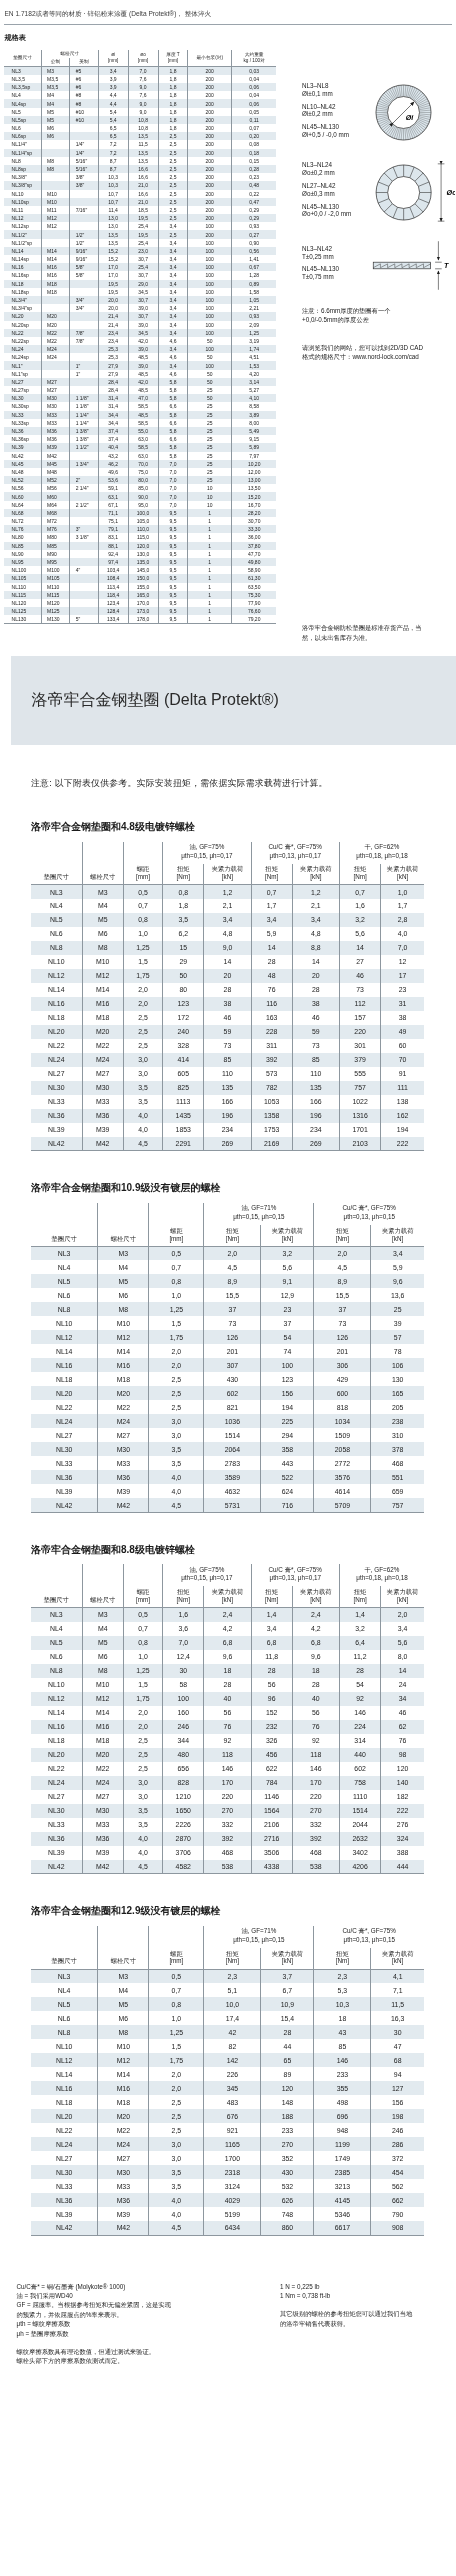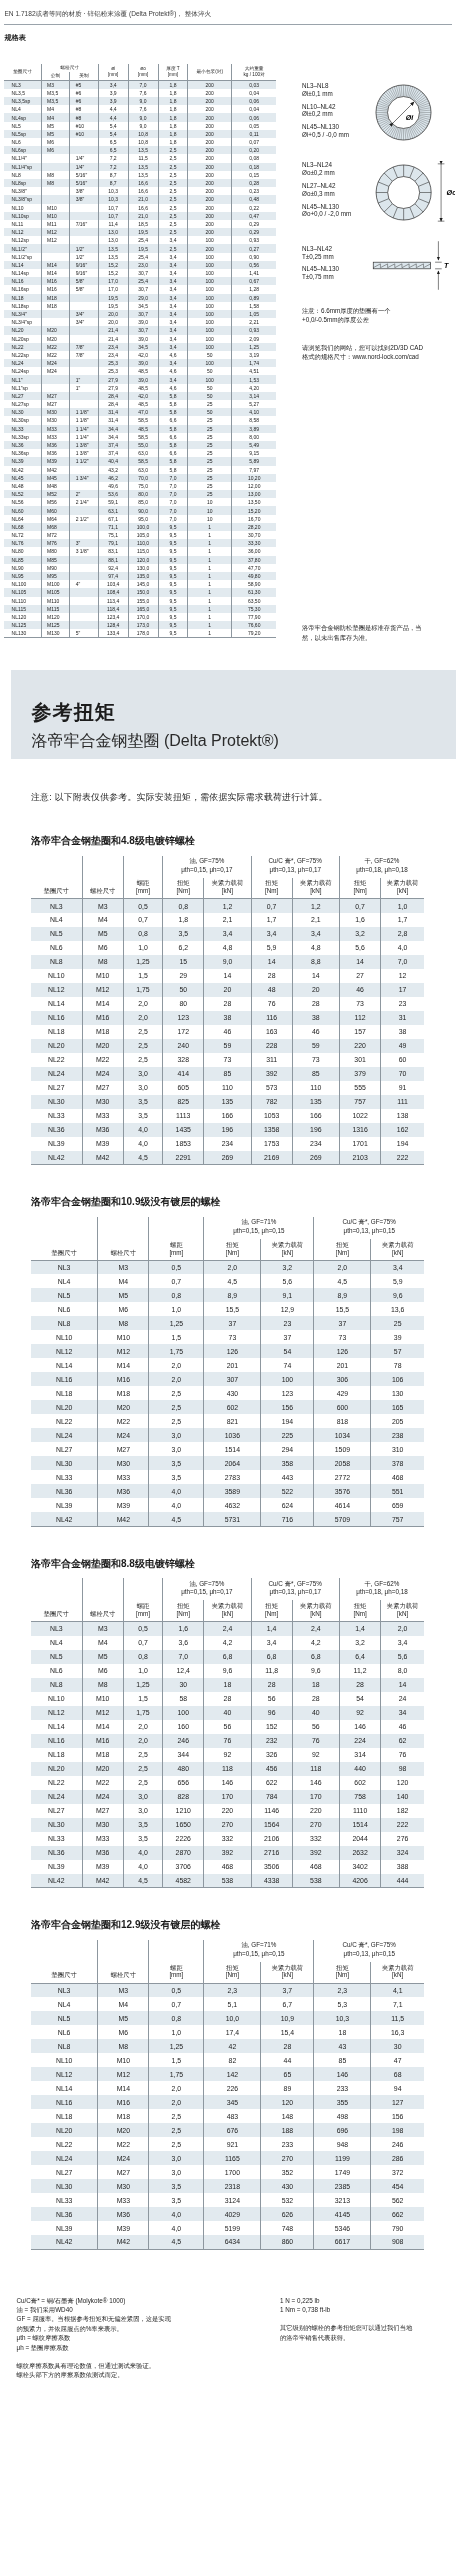--- a/index.html
+++ b/index.html
@@ -10,21 +10,21 @@
     color:#1c1c1c; overflow:hidden;
   }
   
   .hdr { padding:6.6px 5.5px 0 4.4px; }
   .hdr h1 { font-size:13.2px; font-weight:bold; letter-spacing:0.6px; }
   .hdr .sub { font-size:6.6px; color:#3c3c3c; margin-top:3.3px; }
   .hdr-rule { border:none; border-top:0.6px solid #9aa3ab; margin-top:5.5px; }
 
   
   .spec-wrap { position:relative; padding:7.7px 0 0 4.4px; }
-  .spec-wrap h2 { font-size:7.2px; font-weight:bold; margin-bottom:21px; }
+  .spec-wrap h2 { font-size:7.2px; font-weight:bold; margin-bottom:7px; }
   table { border-collapse:collapse; table-layout:fixed; }
   th,td { font-weight:normal; text-align:center; vertical-align:middle;
           border-left:0.6px solid #8d979f; overflow:hidden; white-space:nowrap; }
   th:first-child, td:first-child { border-left:none; }
   th.bl { border-left:0.6px solid #8d979f; }
   thead tr:last-child th, th[rowspan] { border-bottom:0.6px solid #8d979f; }
   tbody tr:nth-child(odd) td { background:var(--zebra,#e2eaef); }
   tbody tr:last-child td { border-bottom:0.6px solid #8d979f; }
   th div { line-height:1.25; }
 
@@ -993,21 +993,20 @@
 +0,0/-0.5mm的厚度公差</div>
     <div class="note-block">请浏览我们的网站，您可以找到2D/3D CAD
 格式的规格尺寸：www.nord-lock.com/cad</div>
   </div>
 
   <div class="stock-note">洛帝牢合金钢防松垫圈是标准存货产品，当
 然，以未出售库存为准。</div>
 </div>
 
 <div class="banner">
-  <div class="big">参考扭矩</div>
   <div class="bsub">洛帝牢合金钢垫圈 (Delta Protekt®)</div>
 </div>
 
 <div class="tq-note">注意: 以下附表仅供参考。实际安装扭矩，需依据实际需求载荷进行计算。</div>
 
 <h3 class="tq-title">洛帝牢合金钢垫圈和4.8级电镀锌螺栓</h3>
 <table class="tq">
     <colgroup>
       <col style="width: 13%;">
       <col style="width: 10.5%;">

